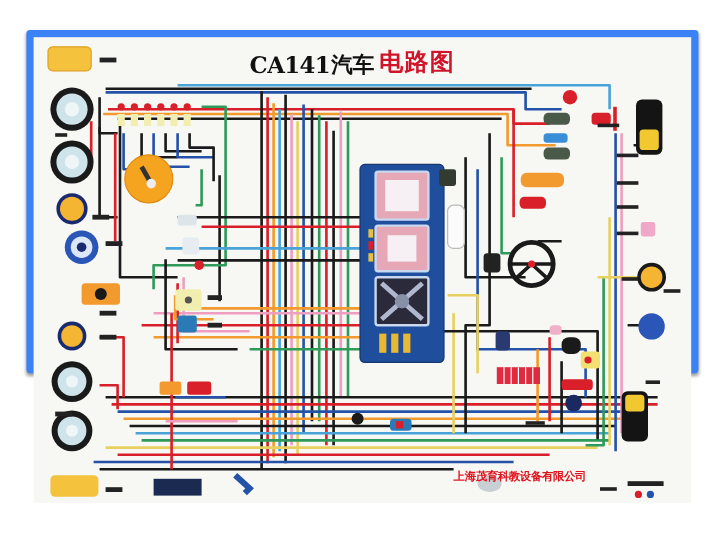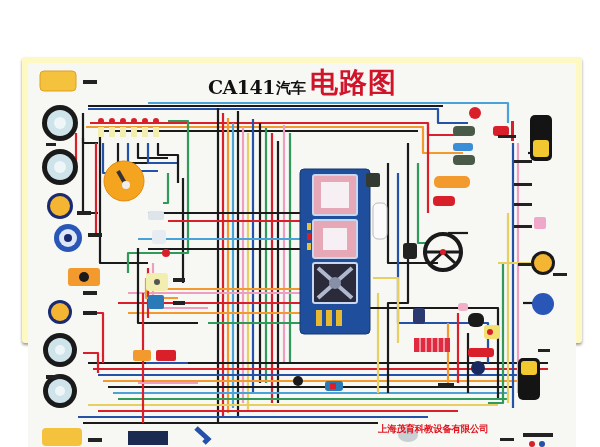--- a/index.html
+++ b/index.html
@@ -1,22 +1,22 @@
 <!DOCTYPE html>
 <html><head>
 <meta charset="utf-8">
 <style>
   html,body{margin:0;padding:0;background:#ffffff;}
   body{width:600px;height:447px;position:relative;overflow:hidden;font-family:"DejaVu Sans",sans-serif;}
-  .board{position:absolute;left:22px;top:25px;width:560px;height:286px;background:#fef9c3;border-radius:3px;box-shadow:0 2px 3px rgba(0,0,0,.4);margin-top:32px;}
+  .board{position:absolute;left:22px;top:25px;width:560px;height:286px;background:#3b82f6;border-radius:3px;box-shadow:0 2px 3px rgba(0,0,0,.4);}
   .panel{position:absolute;left:6px;top:6px;width:548px;height:388px;background:#f7f7f4;overflow:hidden;}
   .title{position:absolute;left:180px;top:5px;height:30px;display:flex;align-items:flex-end;white-space:nowrap;}
   .title .model{font-family:"DejaVu Serif",serif;font-weight:bold;font-size:19px;color:#111;letter-spacing:-0.5px;}
-  .title .sub{font-family:"DejaVu Sans",sans-serif;font-weight:bold;font-size:15px;color:#111;margin-left:1px;}
-  .title .main{font-family:"DejaVu Sans",sans-serif;font-weight:bold;font-size:28px;color:#d0142a;margin-left:4px;line-height:30px;letter-spacing:1px;}
+  .title .sub{font-family:"DejaVu Sans",sans-serif;font-weight:bold;font-size:18px;color:#111;margin-left:1px;}
+  .title .main{font-family:"DejaVu Sans",sans-serif;font-weight:bold;font-size:20px;color:#d0142a;margin-left:4px;line-height:30px;letter-spacing:1px;}
   .maker{position:absolute;left:350px;top:360px;font-size:9.5px;color:#e0141e;font-weight:bold;white-space:nowrap;letter-spacing:-0.3px;font-family:Liberation Mono, monospace;}
   svg.wires{position:absolute;left:0;top:0;}
 </style>
 </head>
 <body>
 
 <div class="board">
   <div class="panel">
 
     <svg class="wires" width="548" height="388" viewBox="0 0 548 388">

